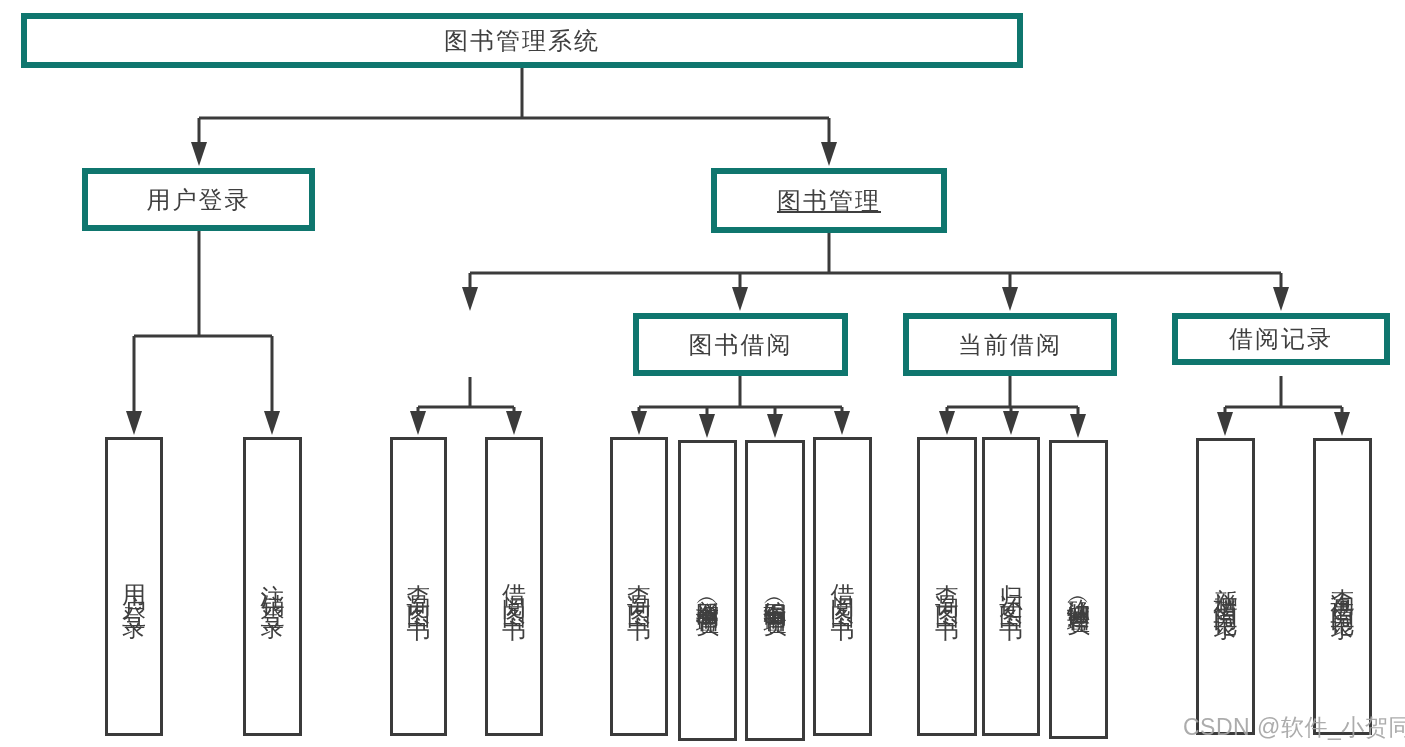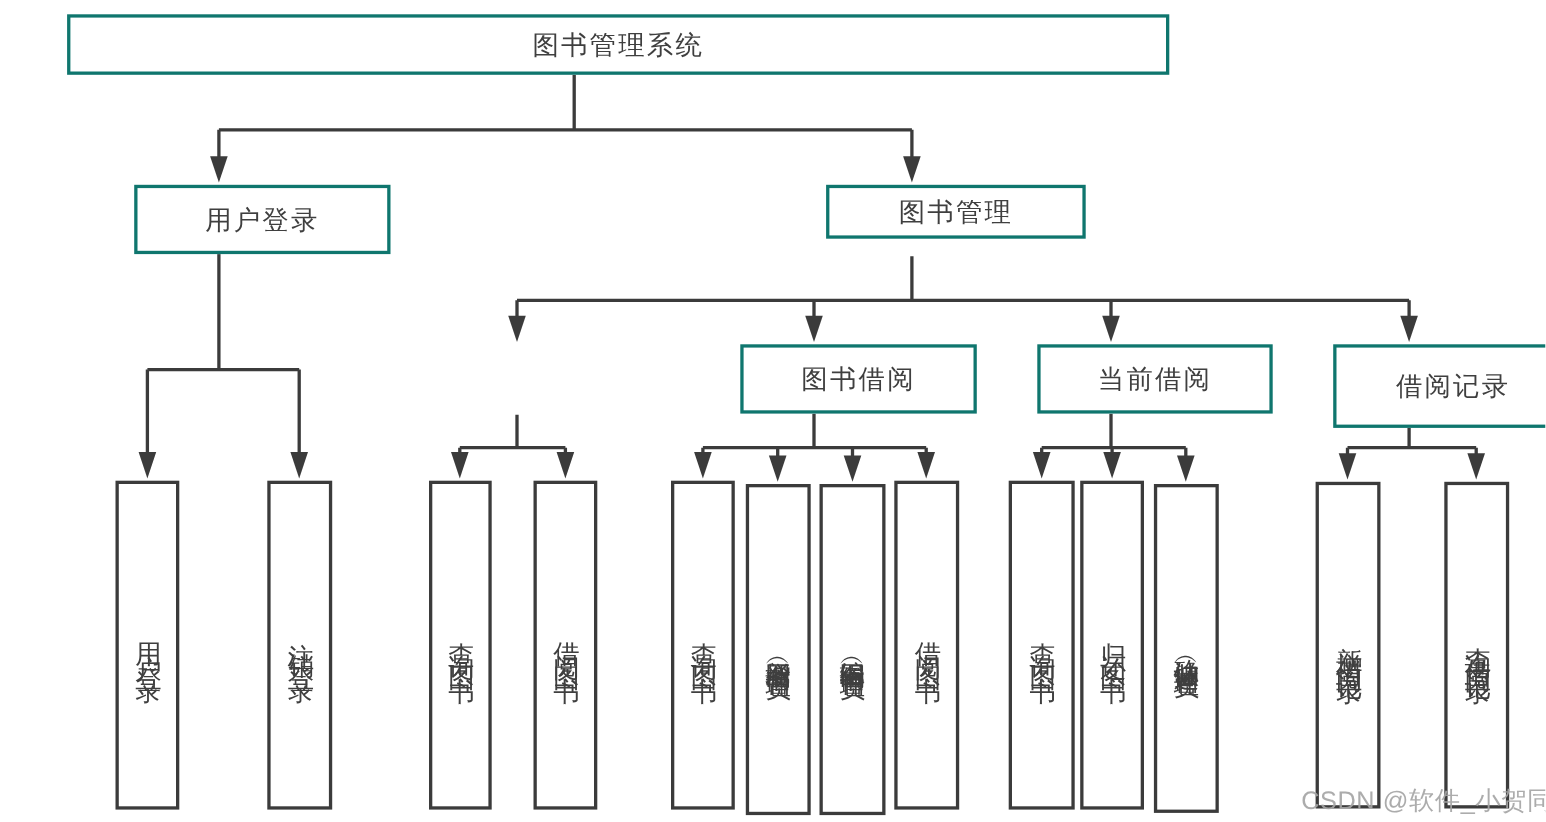--- a/index.html
+++ b/index.html
@@ -1,23 +1,23 @@
 <!DOCTYPE html>
 <html><head>
 <meta charset="utf-8">
 <style>
   html,body{margin:0;padding:0;background:#ffffff;}
   body{font-family:"Liberation Sans","DejaVu Sans",sans-serif;}
   #canvas{position:relative;width:1405px;height:747px;background:#ffffff;overflow:hidden;}
   #connectors{position:absolute;left:0;top:0;z-index:0;}
   .node{
     position:absolute;z-index:1;background:#ffffff;
-    border:3px solid #0f766e;box-sizing:border-box;
+    border:6px solid #0f766e;box-sizing:border-box;
     display:flex;align-items:center;justify-content:center;
-    color:#3f3f3f;font-size:24px;letter-spacing:2px;margin-left:40px;
+    color:#3f3f3f;font-size:24px;letter-spacing:2px;
   }
   .leaf{
     position:absolute;z-index:1;background:#ffffff;
     border:3px solid #3b3b3b;box-sizing:border-box;
     display:flex;align-items:center;justify-content:center;
     color:#3f3f3f;font-size:24px;
   }
   .leaf span{
     writing-mode:vertical-rl;text-orientation:mixed;
     line-height:1;white-space:nowrap;
@@ -65,25 +65,25 @@
       <path d="M1003 411 L1019 411 L1011 435 Z"></path>
       <path d="M1070 414 L1086 414 L1078 438 Z"></path>
       <path d="M1217 412 L1233 412 L1225 436 Z"></path>
       <path d="M1334 412 L1350 412 L1342 436 Z"></path>
     </g>
   </svg>
 
   <div class="node" style="left:21px;top:13px;width:1002px;height:55px;">图书管理系统</div>
 
   <div class="node" style="left:82px;top:168px;width:233px;height:63px;">用户登录</div>
-  <div class="node" style="left:711px;top:168px;width:236px;height:49px;">图书管理</div>
+  <div class="node" style="left:711px;top:168px;width:236px;height:65px;text-decoration:underline;">图书管理</div>
 
   <div class="node" style="left:903px;top:313px;width:214px;height:63px;">当前借阅</div>
   <div class="node" style="left:633px;top:313px;width:215px;height:63px;">图书借阅</div>
-  <div class="node" style="left:1172px;top:313px;width:218px;height:76px;">借阅记录</div>
+  <div class="node" style="left:1172px;top:313px;width:218px;height:52px;">借阅记录</div>
 
   <div class="leaf v4" style="left:105px;top:437px;width:58px;height:299px;">
     <span>用户登录</span>
   </div>
   <div class="leaf v4" style="left:243px;top:437px;width:59px;height:299px;">
     <span>注销登录</span>
   </div>
 
   <div class="leaf v4" style="left:390px;top:437px;width:57px;height:299px;">
     <span>查询图书</span>

